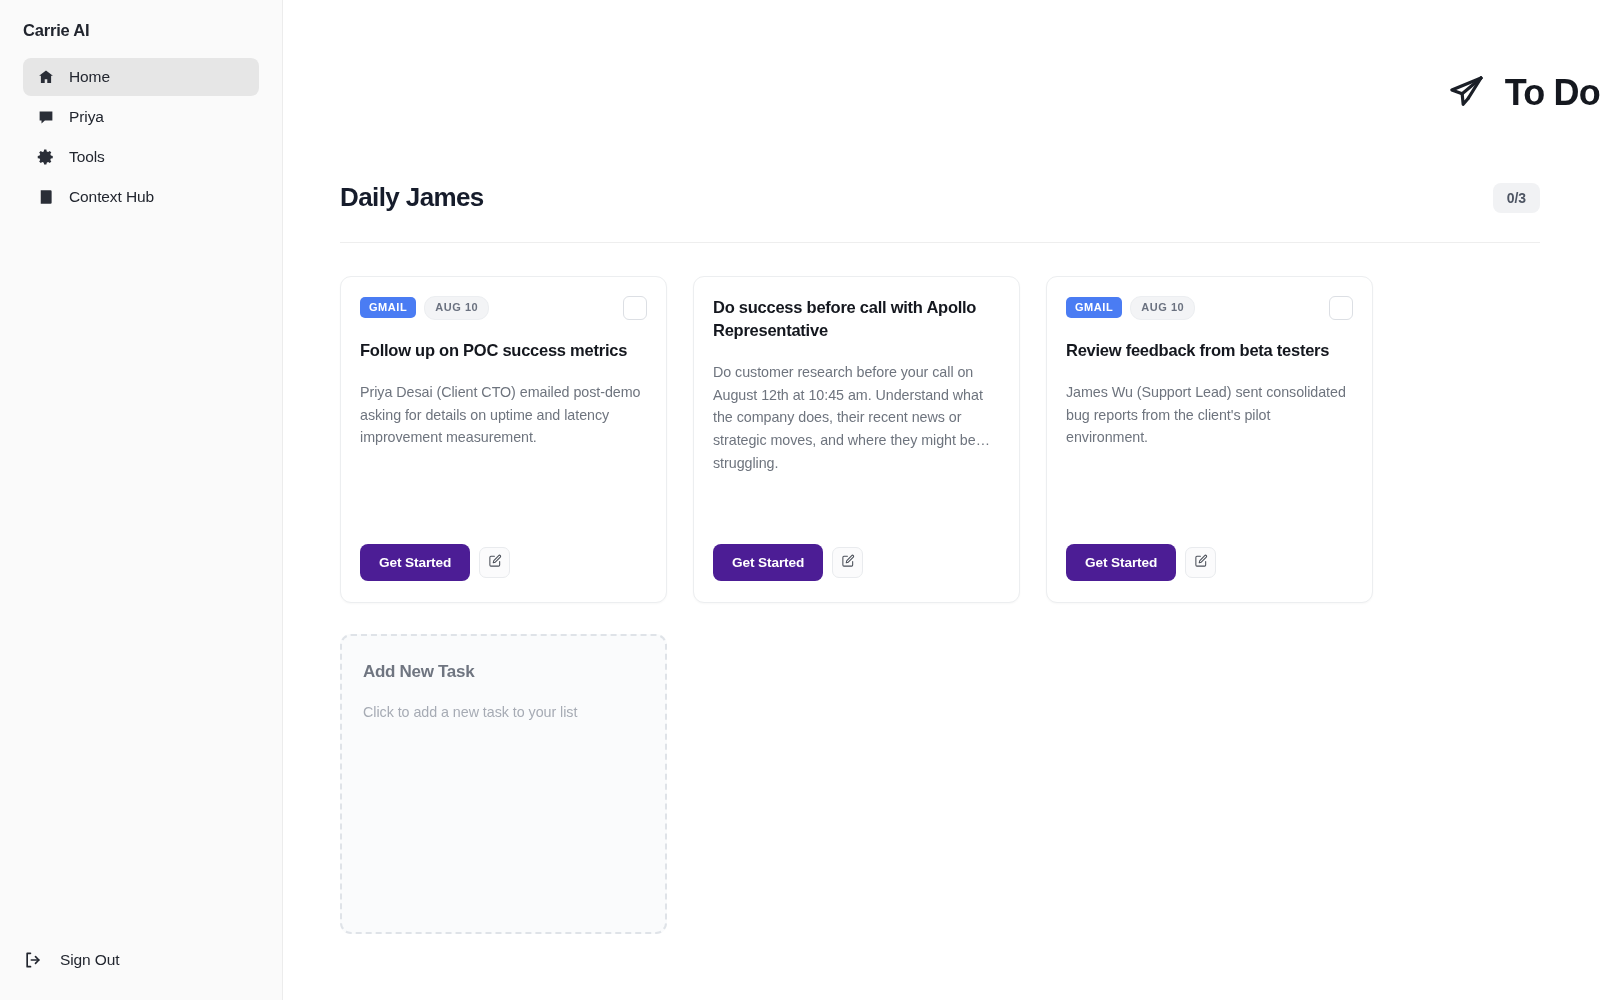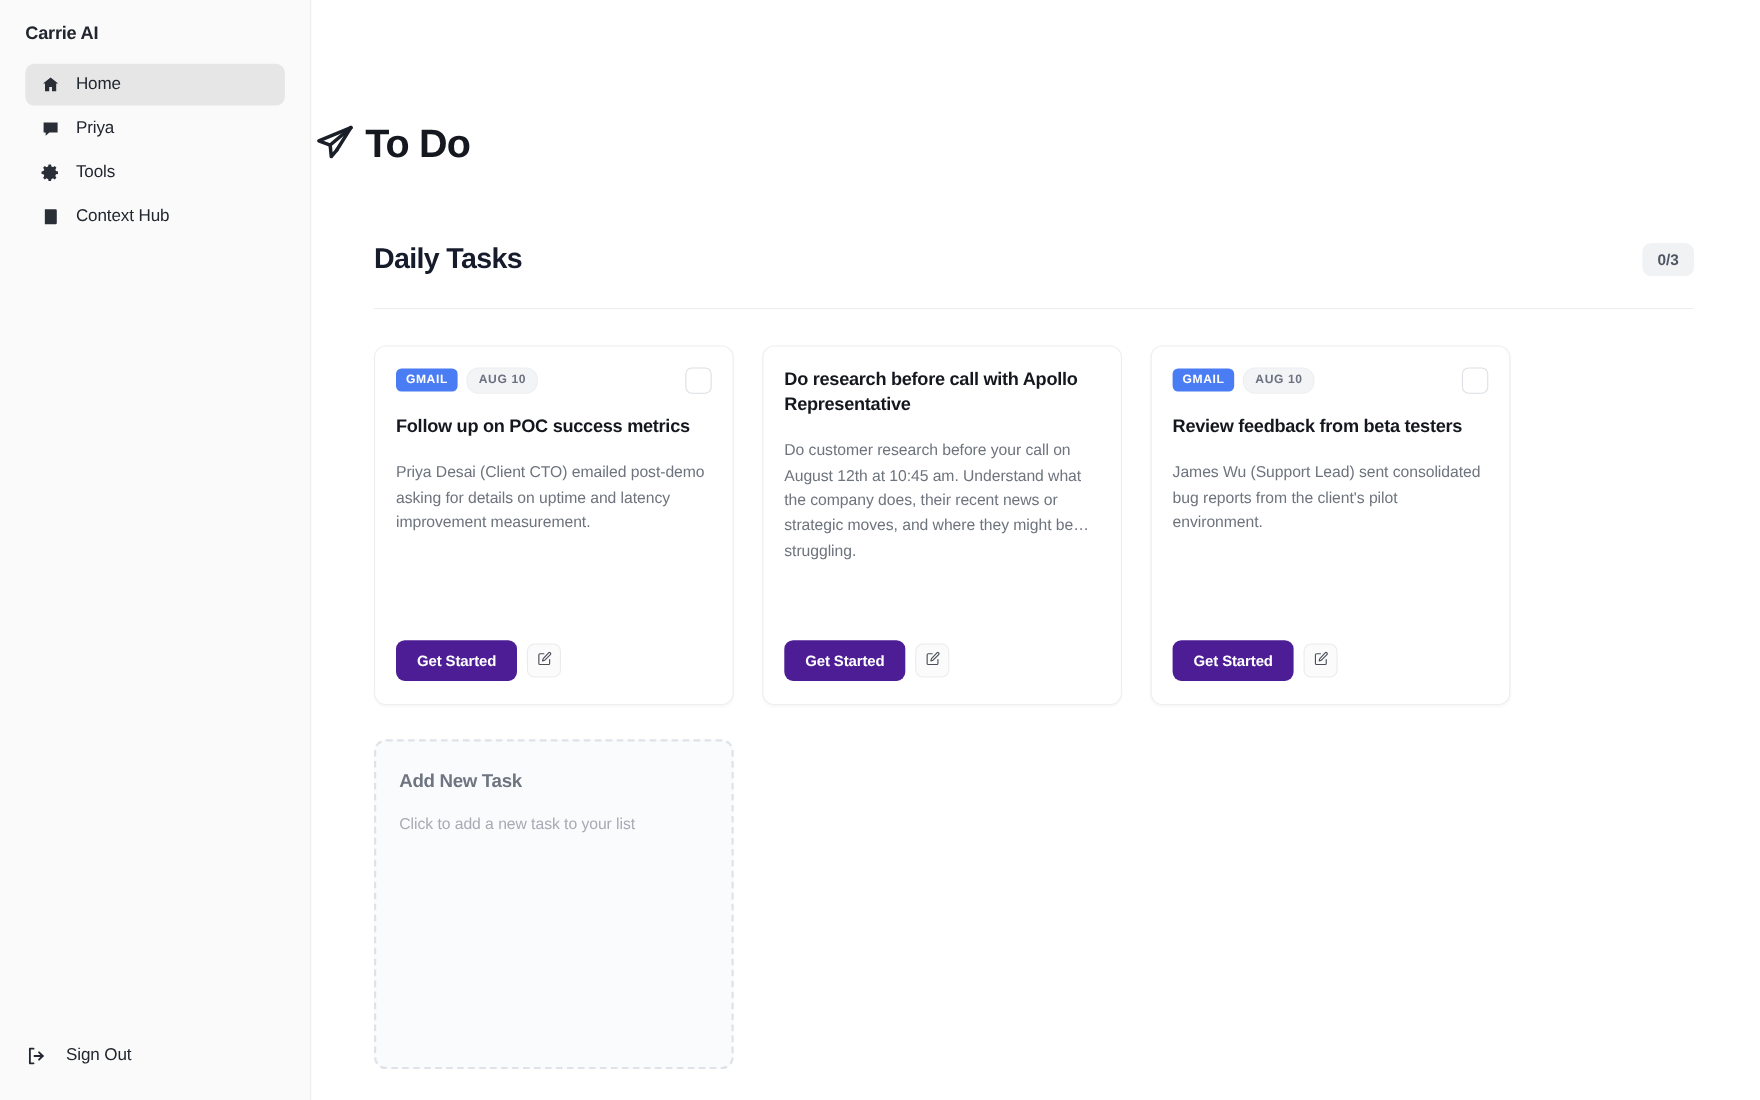--- a/index.html
+++ b/index.html
@@ -138,23 +138,23 @@
     flex: 1;
     height: 1000px;
     overflow: hidden;
     position: relative;
     background: #ffffff;
   }
 
   .page-header {
     display: flex;
     align-items: center;
-    justify-content: flex-start;
-    gap: 7px;
-    padding-top: 110px;
+    justify-content: flex-end;
+    gap: 18px;
+    padding-top: 72px;
   }
   .plane-icon {
     width: 42px; height: 42px;
     display: flex; align-items: center; justify-content: center;
     color: #1b1f27;
   }
   .page-title {
     font-size: 36px;
     font-weight: 700;
     letter-spacing: -0.8px;
@@ -398,21 +398,21 @@
           <path d="M21 3 9.7 12.5l.6 6.3 3.1-3.7"></path>
           <path d="M21 3 13.4 15.1"></path>
         </svg>
       </span>
       <h1 class="page-title">To Do</h1>
     </div>
 
     <section class="section">
 
       <div class="section-head">
-        <h2 class="section-title">Daily Tasks</h2>
+        <h2 class="section-title">Daily James</h2>
         <span class="counter-badge">0/3</span>
       </div>
 
       <div class="cards">
 
         <article class="card">
           <div class="card-top">
             <div class="pills">
               <span class="pill-source" style="background:#4a7cf3">GMAIL</span>
               <span class="pill-date">AUG 10</span>
@@ -428,21 +428,21 @@
                 <svg width="14" height="14" viewBox="0 0 24 24" fill="none" stroke="currentColor" stroke-width="1.8" stroke-linecap="round" stroke-linejoin="round" aria-hidden="true">
                   <path d="M11 4H5a1.8 1.8 0 0 0-1.8 1.8V19a1.8 1.8 0 0 0 1.8 1.8h13.2A1.8 1.8 0 0 0 20 19v-6"></path>
                   <path d="M18.4 2.6a1.9 1.9 0 0 1 2.7 2.7L12.5 14 9 15l1-3.5z"></path>
                 </svg>
               </span>
             </button>
           </div>
         </article>
 
         <article class="card">
-          <h3 class="card-title">Do research before call with Apollo Representative</h3>
+          <h3 class="card-title">Do success before call with Apollo Representative</h3>
           <p class="card-body">Do customer research before your call on August 12th at 10:45 am. Understand what the company does, their recent news or strategic moves, and where they might be… struggling.</p>
           <div class="card-actions">
             <button class="btn-primary">Get Started</button>
             <button class="btn-icon">
               <span>
                 <svg width="14" height="14" viewBox="0 0 24 24" fill="none" stroke="currentColor" stroke-width="1.8" stroke-linecap="round" stroke-linejoin="round" aria-hidden="true">
                   <path d="M11 4H5a1.8 1.8 0 0 0-1.8 1.8V19a1.8 1.8 0 0 0 1.8 1.8h13.2A1.8 1.8 0 0 0 20 19v-6"></path>
                   <path d="M18.4 2.6a1.9 1.9 0 0 1 2.7 2.7L12.5 14 9 15l1-3.5z"></path>
                 </svg>
               </span>

